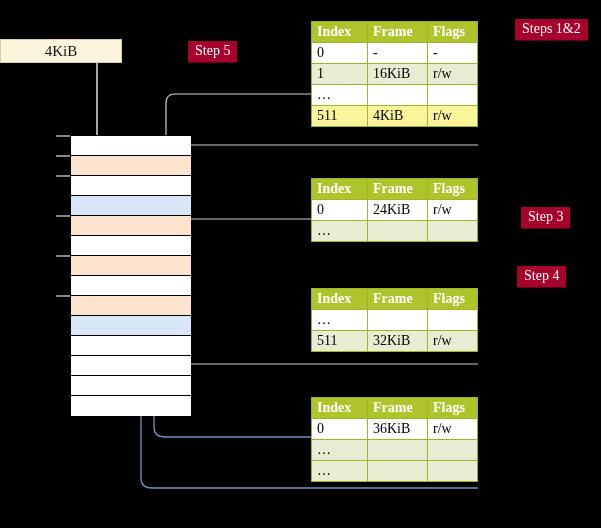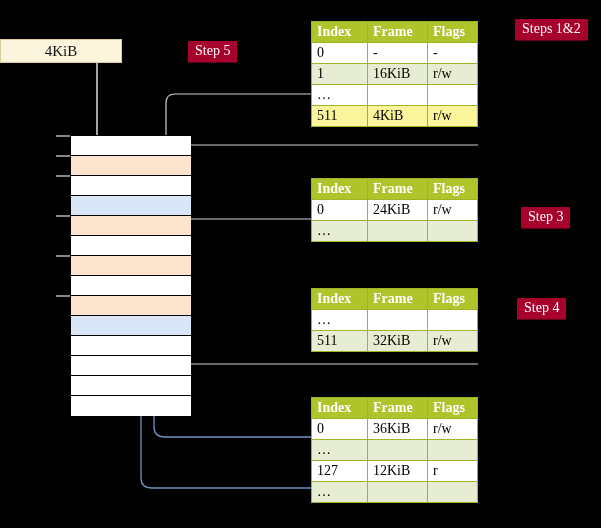--- a/index.html
+++ b/index.html
@@ -143,21 +143,21 @@
       <div class="tick" style="left: 56px; top: 155px;"></div>
       <div class="tick" style="left: 56px; top: 175px;"></div>
       <div class="tick" style="left: 56px; top: 215px;"></div>
       <div class="tick" style="left: 56px; top: 255px;"></div>
       <div class="tick" style="left: 56px; top: 295px;"></div>
     </div>
 
   <div class="badge" style="left:515px;top:19px;"><span>Steps 1&amp;2</span></div>
   <div class="badge" style="left:188px;top:41px;"><span>Step 5</span></div>
   <div class="badge" style="left:521px;top:159px;margin-top:48px;"><span>Step 3</span></div>
-  <div class="badge" style="left:517px;top:266px;margin-top:32px;"><span>Step 4</span></div>
+  <div class="badge" style="left:517px;top:266px;"><span>Step 4</span></div>
 
   <div id="tables">
       <table class="ptable" style="left: 311px; top: 21px;">
         <thead>
           <tr>
             <th class="c0">Index</th>
             <th class="c1">Frame</th>
             <th class="c2">Flags</th>
           </tr>
         </thead>
@@ -238,25 +238,20 @@
           <tr class="plain">
             <td class="c0">0</td>
             <td class="c1">36KiB</td>
             <td class="c2">r/w</td>
           </tr>
           <tr class="alt">
             <td class="c0">…</td>
             <td class="c1"></td>
             <td class="c2"></td>
           </tr>
-          <tr class="plain">
-            <td class="c0">127</td>
-            <td class="c1">12KiB</td>
-            <td class="c2">r</td>
-          </tr>
           <tr class="alt">
             <td class="c0">…</td>
             <td class="c1"></td>
             <td class="c2"></td>
           </tr>
         </tbody>
       </table>
     </div>
 
 </div>

